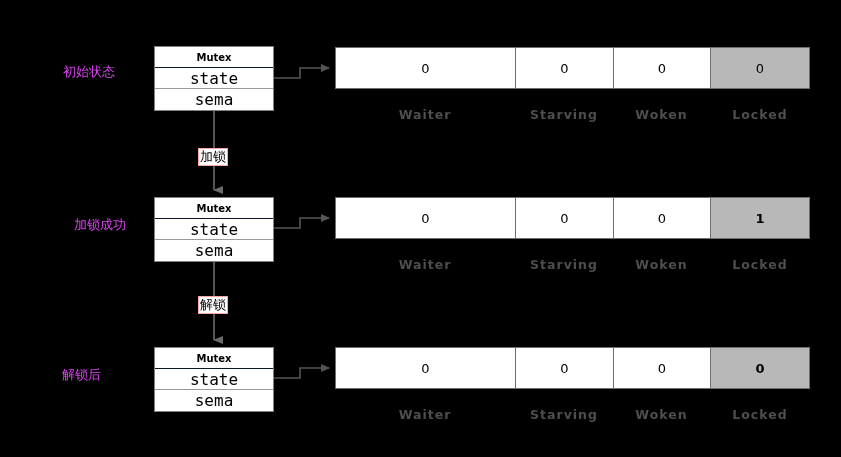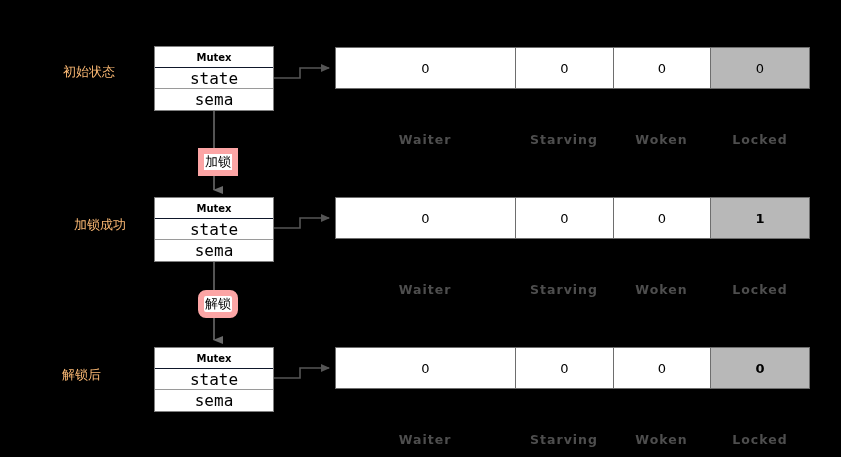--- a/index.html
+++ b/index.html
@@ -19,21 +19,21 @@
     position: absolute;
     left: 0;
     top: 0;
     width: 841px;
     height: 457px;
   }
 
   
   .stage-label {
     position: absolute;
-    color: #fdba74;
+    color: #d946ef;
     font-size: 13px;
     line-height: 16px;
     white-space: nowrap;
     font-family: "DejaVu Sans", "Liberation Sans", sans-serif;
   }
 
   
   .mutex-box {
     position: absolute;
     width: 120px;
@@ -91,42 +91,41 @@
   }
   .bit-cell.bold {
     font-weight: bold;
   }
 
   
   .bit-caption-row {
     position: absolute;
     display: flex;
     height: 18px;
-    margin-top: 25px;
   }
   .bit-caption {
     display: flex;
     align-items: center;
     justify-content: center;
     color: #4e4e4e;
     font-size: 12.5px;
     font-weight: bold;
     letter-spacing: 1px;
     font-family: "DejaVu Sans", "Liberation Sans", sans-serif;
   }
 
   
   .transition-label {
     position: absolute;
     background: #ffffff;
     color: #000000;
     font-size: 13px;
     line-height: 16px;
     padding: 0 1px;
-    border: 6px solid #fca5a5;
+    border: 1px solid #fca5a5;
     white-space: nowrap;
     font-family: "DejaVu Sans", "Liberation Sans", sans-serif;
   }
 
   
   .connectors {
     position: absolute;
     left: 0;
     top: 0;
     width: 841px;
@@ -209,21 +208,21 @@
     <div class="bit-cell highlight bold last" style="width:100px;">1</div>
   </div>
 
   <div class="bit-caption-row" style="left:335px; top:255px;">
     <div class="bit-caption" style="width:180px;">Waiter</div>
     <div class="bit-caption" style="width:98px;">Starving</div>
     <div class="bit-caption" style="width:97px;">Woken</div>
     <div class="bit-caption" style="width:100px;">Locked</div>
   </div>
 
-  <div class="transition-label" style="left:198px; top:290px;border-radius:8px;">解锁</div>
+  <div class="transition-label" style="left:198px; top:296px;">解锁</div>
 
   <div class="stage-label" style="left:62px; top:367px;">解锁后</div>
 
   <div class="mutex-box" style="left:154px; top:347px;">
     <div class="mutex-row title">Mutex</div>
     <div class="mutex-row field">state</div>
     <div class="mutex-row last">sema</div>
   </div>
 
   <div class="bit-table" style="left:335px; top:347px;">

